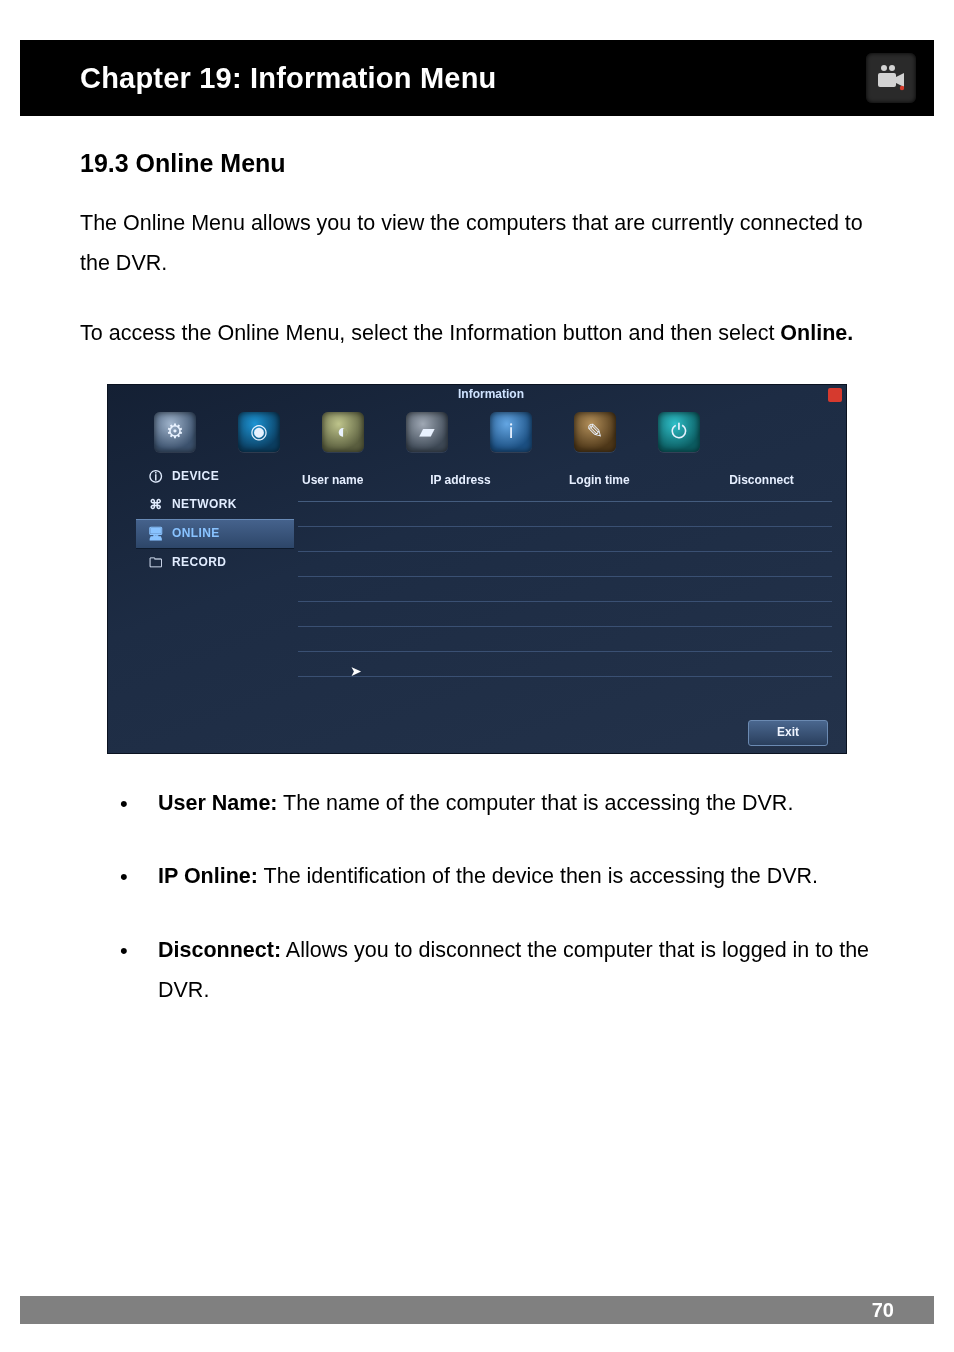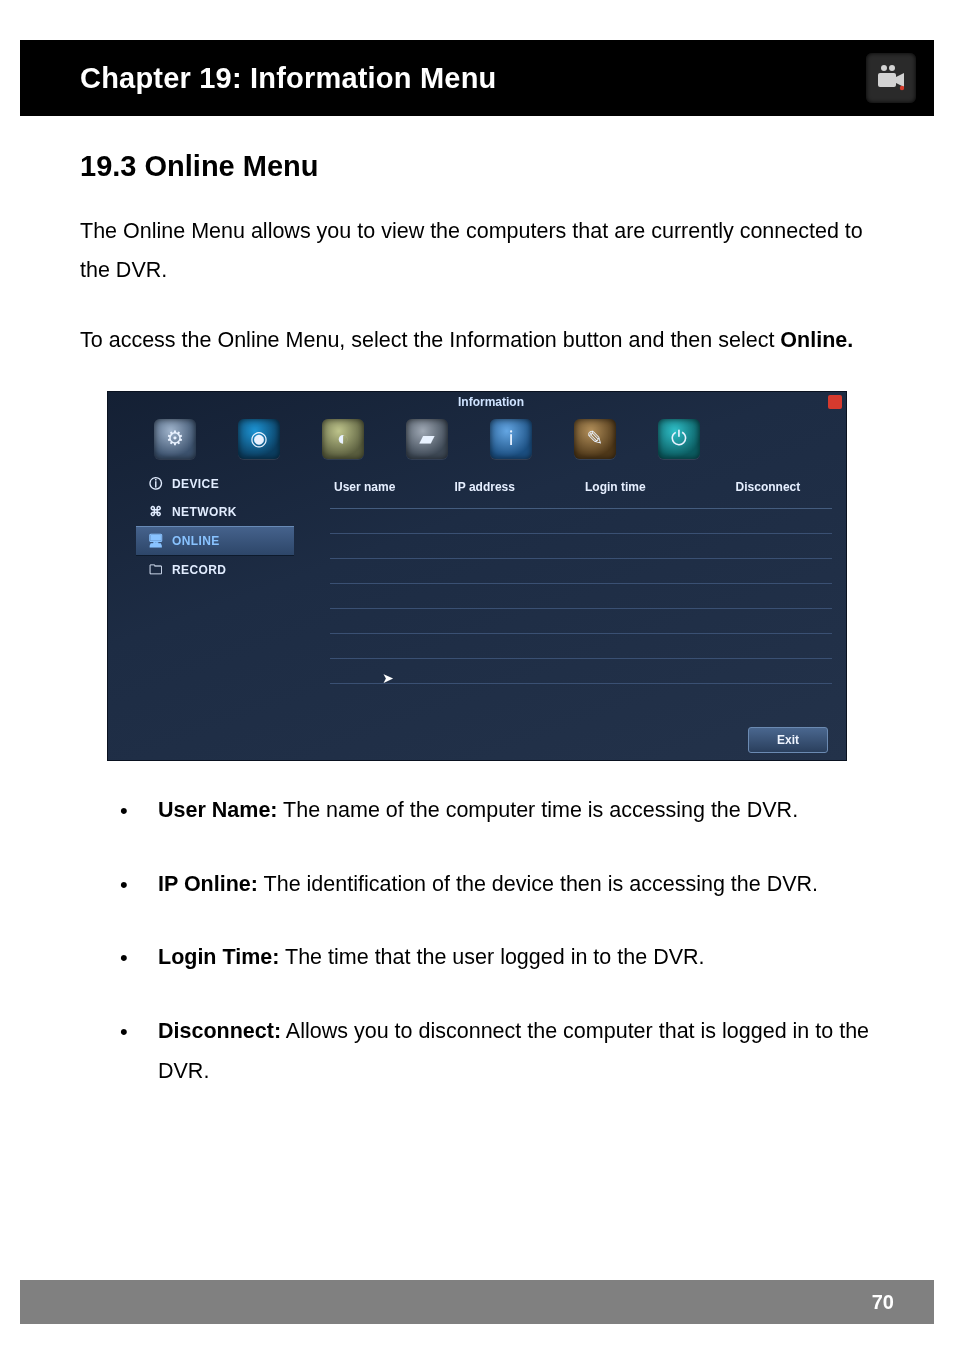--- a/index.html
+++ b/index.html
@@ -46,21 +46,21 @@
   .header-icon-box svg { width: 32px; height: 28px; }
 
   
   .body {
     margin: 24px 80px 0 80px;
     font-size: 21.5px;
     line-height: 1.85;
   }
   .section-title {
     font-weight: bold;
-    font-size: 29px;
+    font-size: 25px;
     margin-bottom: 18px;
   }
   .para { margin-bottom: 30px; }
   .inline-bold { font-weight: bold; }
 
   ul.bullets {
     list-style: none;
     padding: 0;
     margin: 24px 0 0 0;
   }
@@ -163,21 +163,20 @@
   }
   .ss-side-icon {
     width: 16px; height: 16px;
     display: inline-flex; align-items:center; justify-content:center;
     font-size: 13px;
   }
   .ss-content {
     flex: 1;
     padding: 4px 14px 0 4px;
     position: relative;
-    margin-left: 32px;
   }
   .ss-table {
     width: 100%;
     border-collapse: collapse;
   }
   .ss-table th {
     text-align: left;
     color: #e6efff;
     font-size: 12px;
     font-weight: bold;
@@ -211,21 +210,21 @@
     align-items: center;
     justify-content: center;
   }
 
   
   .footer-bar {
     position: absolute;
     left: 20px;
     right: 20px;
     bottom: 16px;
-    height: 44px;
+    height: 28px;
     background: #808080;
     display: flex;
     align-items: center;
     justify-content: flex-end;
     padding-right: 40px;
   }
   .page-number {
     color: #ffffff;
     font-weight: bold;
     font-size: 20px;
@@ -356,27 +355,24 @@
             </tbody>
           </table>
           <div class="ss-cursor">➤</div>
           <div class="ss-exit">Exit</div>
         </div>
       </div>
     </div>
 
     <ul class="bullets">
       <li>
-        <span class="inline-bold">User Name:</span><span> The name of the computer time is accessing the DVR.</span>
+        <span class="inline-bold">User Name:</span><span> The name of the computer that is accessing the DVR.</span>
       </li>
       <li>
         <span class="inline-bold">IP Online:</span><span> The identification of the device then is accessing the DVR.</span>
-      </li>
-      <li>
-        <span class="inline-bold">Login Time:</span><span> The time that the user logged in to the DVR.</span>
       </li>
       <li>
         <span class="inline-bold">Disconnect:</span><span> Allows you to disconnect the computer that is logged in to the DVR.</span>
       </li>
     </ul>
   </div>
 
   <div class="footer-bar">
     <span class="page-number">70</span>
   </div>

